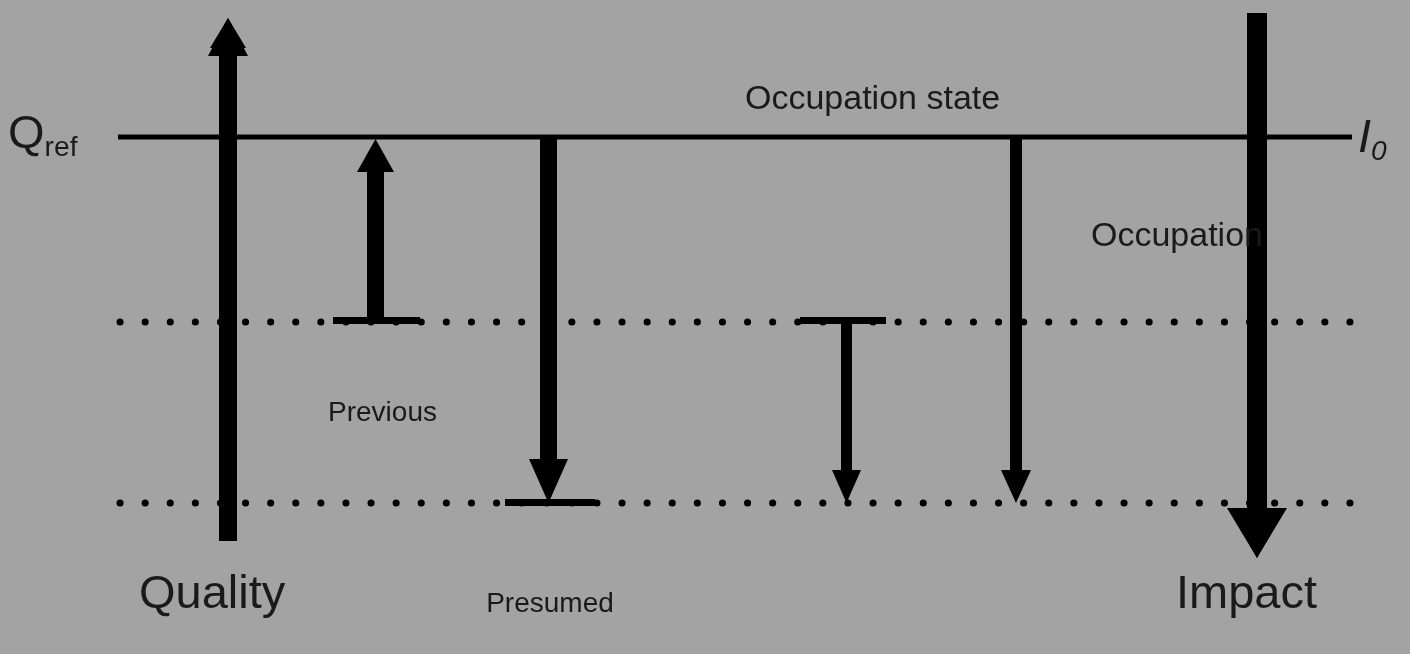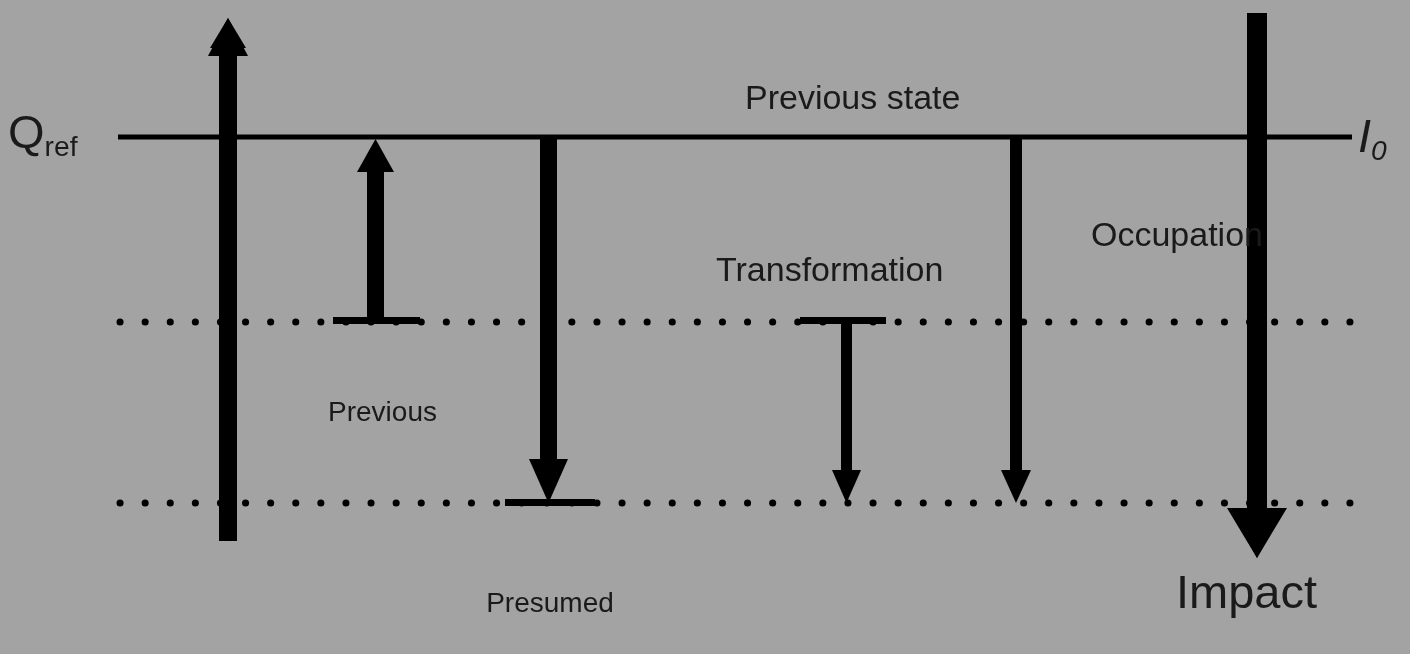--- a/index.html
+++ b/index.html
@@ -121,31 +121,31 @@
       <polygon points="1257,558 1287,508 1227,508" fill="#000000"></polygon>
       <polygon points="1257,558 1281,514 1233,514" fill="#000000"></polygon>
     </g>
 
   </svg>
 
   <div class="lbl lbl-axis" id="label-qref"><span>Q</span><span class="sub">ref</span></div>
 
   <div class="lbl lbl-axis" id="label-i0"><span>I</span><span class="sub">0</span></div>
 
-  <div class="lbl lbl-state" id="label-reference-state">Previous state</div>
+  <div class="lbl lbl-state" id="label-reference-state">Occupation state</div>
 
-  <div class="lbl lbl-flow" id="label-transformation">Transformation</div>
 
   <div class="lbl lbl-flow" id="label-occupation">Occupation</div>
 
   <div class="lbl lbl-small-state" id="label-previous-state">
     <div>Previous</div>
   </div>
 
   <div class="lbl lbl-small-state" id="label-presumed-state">
     <div>Presumed</div>
     
   </div>
 
+  <div class="lbl lbl-axis" id="label-quality">Quality</div>
 
   <div class="lbl lbl-axis" id="label-impact">Impact</div>
 
 </div>
 
 </body></html>

